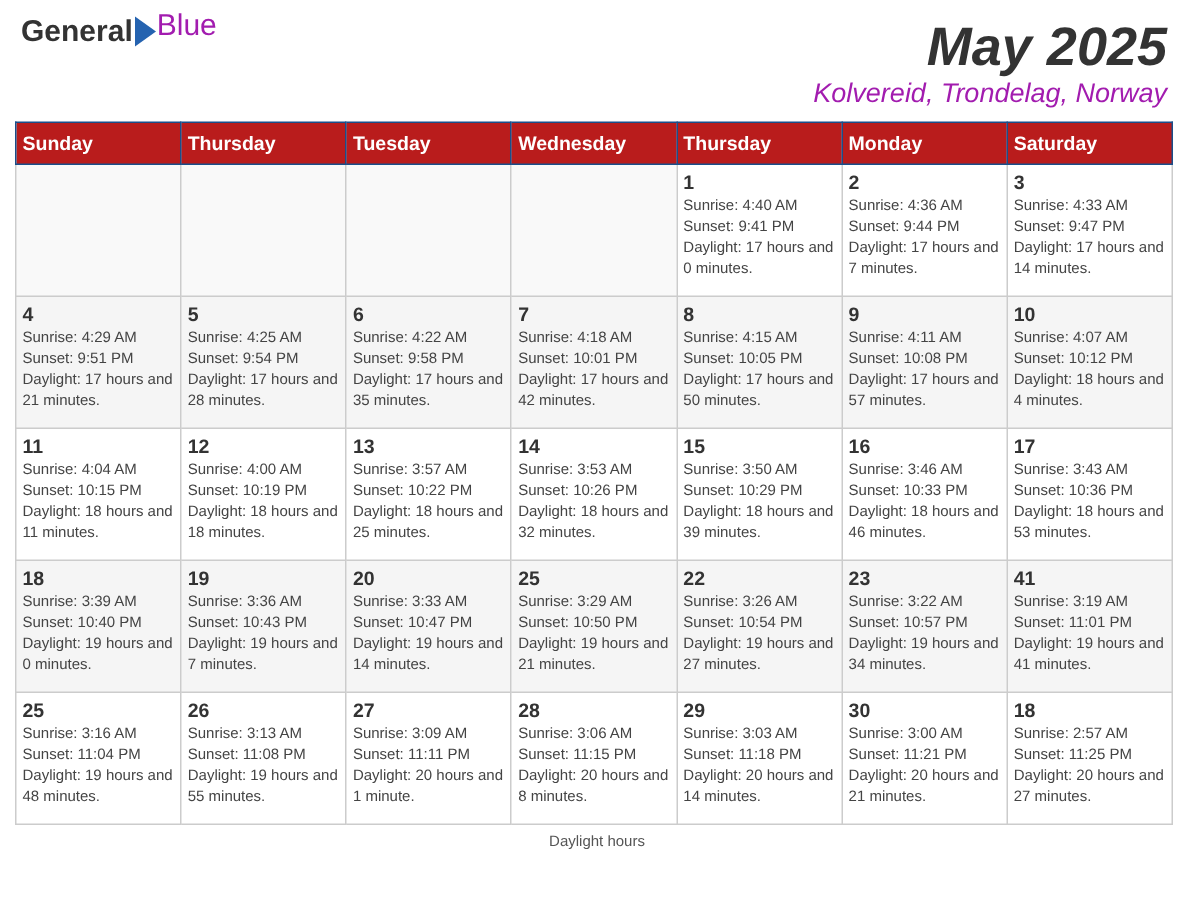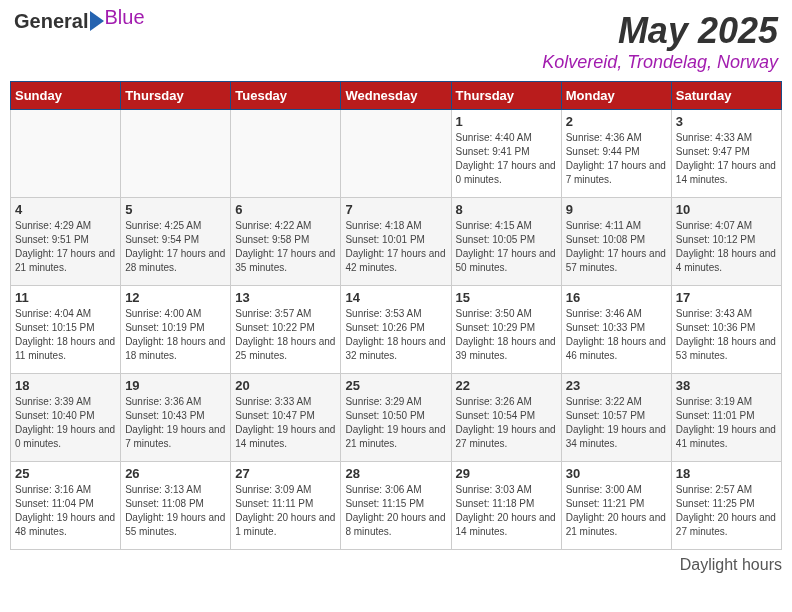--- a/index.html
+++ b/index.html
@@ -75,23 +75,23 @@
       display: block;
       margin-bottom: 2px;
     }
     .day-info {
       font-size: 10px;
       color: #444;
       line-height: 1.4;
     }
     .footer {
       margin-top: 6px;
-      font-size: 16px;
+      font-size: 10px;
       color: #555;
-      text-align: right;
+      text-align: center;
       padding-left: 4px;
     }
     .logo-row {
       display: flex;
       align-items: center;
     }
     .logo-arrow {
       width: 0;
       height: 0;
       border-top: 10px solid transparent;
@@ -228,21 +228,21 @@
         </td>
         <td>
           <span class="day-number">22</span>
           <div class="day-info">Sunrise: 3:26 AM<br>Sunset: 10:54 PM<br>Daylight: 19 hours and 27 minutes.</div>
         </td>
         <td>
           <span class="day-number">23</span>
           <div class="day-info">Sunrise: 3:22 AM<br>Sunset: 10:57 PM<br>Daylight: 19 hours and 34 minutes.</div>
         </td>
         <td>
-          <span class="day-number">38</span>
+          <span class="day-number">41</span>
           <div class="day-info">Sunrise: 3:19 AM<br>Sunset: 11:01 PM<br>Daylight: 19 hours and 41 minutes.</div>
         </td>
       </tr>
       <tr>
         <td>
           <span class="day-number">25</span>
           <div class="day-info">Sunrise: 3:16 AM<br>Sunset: 11:04 PM<br>Daylight: 19 hours and 48 minutes.</div>
         </td>
         <td>
           <span class="day-number">26</span>

